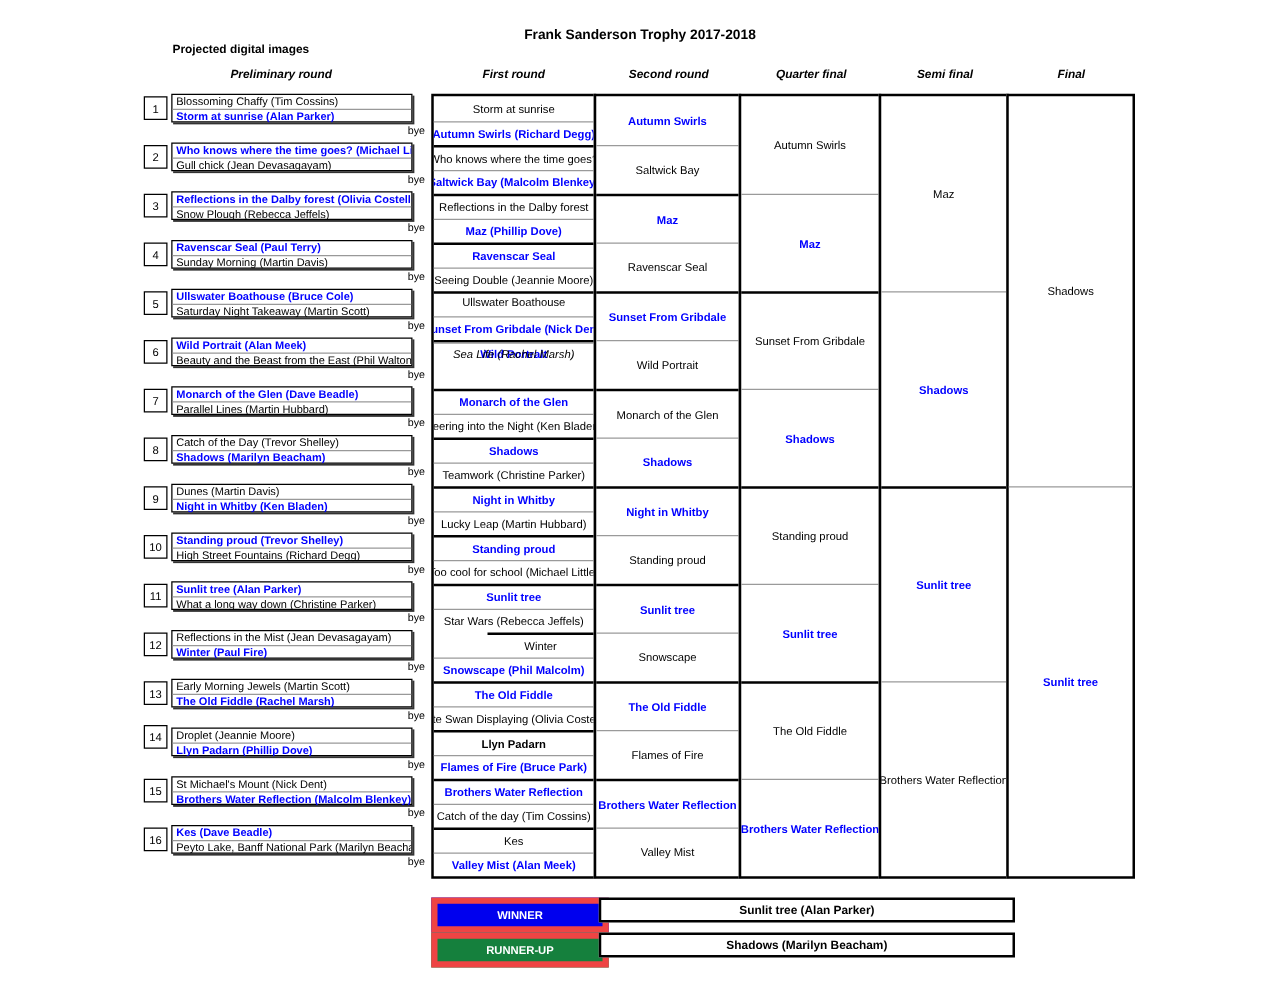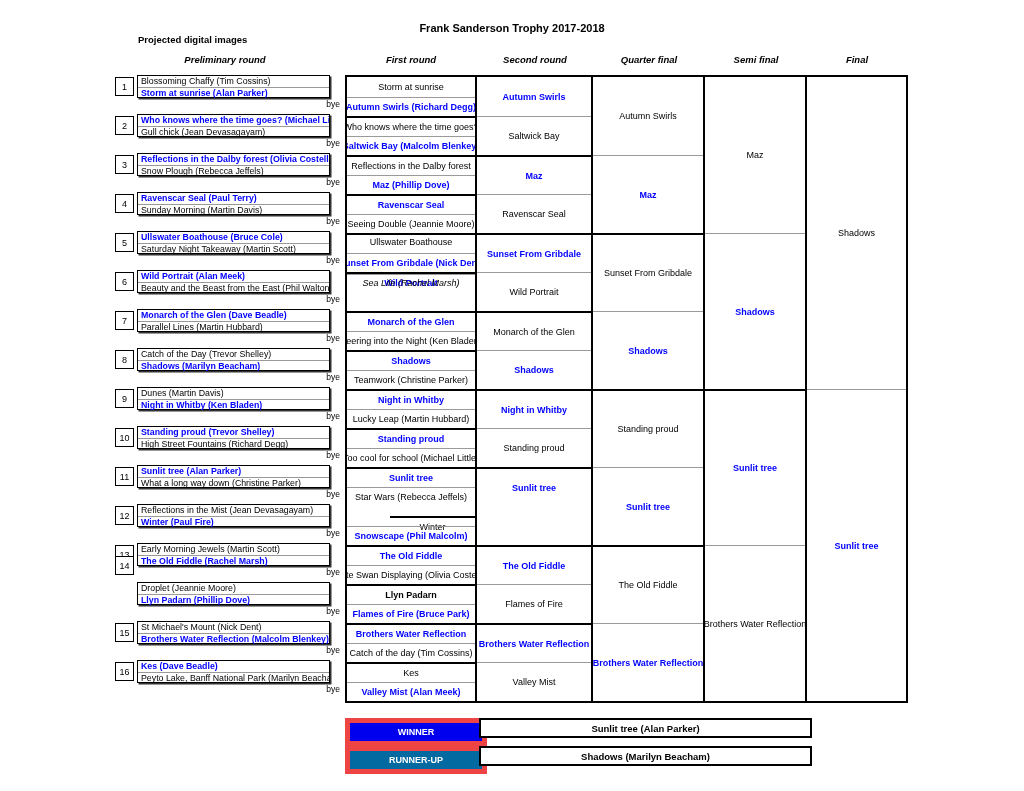--- a/index.html
+++ b/index.html
@@ -126,21 +126,21 @@
         <div class="prelim-entry">Reflections in the Mist (Jean Devasagayam)</div>
         <div class="prelim-entry win">Winter (Paul Fire)</div>
       </div>
       <div class="bye" style="top: 524px;">bye</div>
       <div class="num-box" style="top: 545px;">13</div>
       <div class="prelim-box" style="top: 543px;">
         <div class="prelim-entry">Early Morning Jewels (Martin Scott)</div>
         <div class="prelim-entry win">The Old Fiddle (Rachel Marsh)</div>
       </div>
       <div class="bye" style="top: 563px;">bye</div>
-      <div class="num-box" style="top: 556px;">14</div>
+      <div class="num-box" style="top: 580px;">14</div>
       <div class="prelim-box" style="top: 582px;">
         <div class="prelim-entry">Droplet (Jeannie Moore)</div>
         <div class="prelim-entry win">Llyn Padarn (Phillip Dove)</div>
       </div>
       <div class="bye" style="top: 602px;">bye</div>
       <div class="num-box" style="top: 623px;">15</div>
       <div class="prelim-box" style="top: 621px;">
         <div class="prelim-entry">St Michael's Mount (Nick Dent)</div>
         <div class="prelim-entry win">Brothers Water Reflection (Malcolm Blenkey)</div>
       </div>
@@ -167,21 +167,21 @@
         <div class="round-cell sep-heavy win" style="top: 234px; height: 19.5px;">Monarch of the Glen</div>
         <div class="round-cell sep-light" style="top: 253.5px; height: 19.5px;">Peering into the Night (Ken Bladen)</div>
         <div class="round-cell sep-heavy win" style="top: 273px; height: 19.5px;">Shadows</div>
         <div class="round-cell sep-light" style="top: 292.5px; height: 19.5px;">Teamwork (Christine Parker)</div>
         <div class="round-cell sep-heavy win" style="top: 312px; height: 19.5px;">Night in Whitby</div>
         <div class="round-cell sep-light" style="top: 331.5px; height: 19.5px;">Lucky Leap (Martin Hubbard)</div>
         <div class="round-cell sep-heavy win" style="top: 351px; height: 19.5px;">Standing proud</div>
         <div class="round-cell sep-light" style="top: 370.5px; height: 19.5px;">Too cool for school (Michael Little)</div>
         <div class="round-cell sep-heavy win" style="top: 390px; height: 19.5px;">Sunlit tree</div>
         <div class="round-cell sep-light" style="top: 409.5px; height: 19.5px;">Star Wars (Rebecca Jeffels)</div>
-        <div class="round-cell sep-heavy" style="top: 439px; height: 19.5px; margin-left: 43px;">Winter</div>
+        <div class="round-cell sep-heavy" style="top: 429px; height: 19.5px; margin-left: 43px;">Winter</div>
         <div class="round-cell sep-light win" style="top: 448.5px; height: 19.5px;">Snowscape (Phil Malcolm)</div>
         <div class="round-cell sep-heavy win" style="top: 468px; height: 19.5px;">The Old Fiddle</div>
         <div class="round-cell sep-light" style="top: 487.5px; height: 19.5px;">Mute Swan Displaying (Olivia Costello)</div>
         <div class="round-cell sep-heavy" style="top: 507px; height: 19.5px; font-weight: bold;">Llyn Padarn</div>
         <div class="round-cell sep-light win" style="top: 526.5px; height: 19.5px;">Flames of Fire (Bruce Park)</div>
         <div class="round-cell sep-heavy win" style="top: 546px; height: 19.5px;">Brothers Water Reflection</div>
         <div class="round-cell sep-light" style="top: 565.5px; height: 19.5px;">Catch of the day (Tim Cossins)</div>
         <div class="round-cell sep-heavy" style="top: 585px; height: 19.5px;">Kes</div>
         <div class="round-cell sep-light win" style="top: 604.5px; height: 19.5px;">Valley Mist (Alan Meek)</div>
       </div>
@@ -190,20 +190,21 @@
         <div class="round-cell sep-light" style="top: 39px; height: 39px;">Saltwick Bay</div>
         <div class="round-cell sep-heavy win" style="top: 78px; height: 39px;">Maz</div>
         <div class="round-cell sep-light" style="top: 117px; height: 39px;">Ravenscar Seal</div>
         <div class="round-cell sep-heavy win" style="top: 156px; height: 39px;">Sunset From Gribdale</div>
         <div class="round-cell sep-light" style="top: 195px; height: 39px;">Wild Portrait</div>
         <div class="round-cell sep-heavy" style="top: 234px; height: 39px;">Monarch of the Glen</div>
         <div class="round-cell sep-light win" style="top: 273px; height: 39px;">Shadows</div>
         <div class="round-cell sep-heavy win" style="top: 312px; height: 39px;">Night in Whitby</div>
         <div class="round-cell sep-light" style="top: 351px; height: 39px;">Standing proud</div>
         <div class="round-cell sep-heavy win" style="top: 390px; height: 39px;">Sunlit tree</div>
+        <div class="round-cell sep-light" style="top: 429px; height: 39px;">Snowscape</div>
         <div class="round-cell sep-heavy win" style="top: 468px; height: 39px;">The Old Fiddle</div>
         <div class="round-cell sep-light" style="top: 507px; height: 39px;">Flames of Fire</div>
         <div class="round-cell sep-heavy win" style="top: 546px; height: 39px;">Brothers Water Reflection</div>
         <div class="round-cell sep-light" style="top: 585px; height: 39px;">Valley Mist</div>
       </div>
       <div class="round-col" style="left: 591px; width: 114px;">
         <div class="round-cell" style="top: 0px; height: 78px;">Autumn Swirls</div>
         <div class="round-cell sep-light win" style="top: 78px; height: 78px;">Maz</div>
         <div class="round-cell sep-heavy" style="top: 156px; height: 78px;">Sunset From Gribdale</div>
         <div class="round-cell sep-light win" style="top: 234px; height: 78px;">Shadows</div>
@@ -219,15 +220,15 @@
         <div class="round-cell sep-light" style="top: 468px; height: 156px;">Brothers Water Reflection</div>
       </div>
       <div class="round-col" style="left: 805px; width: 103px;">
         <div class="round-cell" style="top: 0px; height: 312px;">Shadows</div>
         <div class="round-cell sep-light win" style="top: 312px; height: 312px;">Sunlit tree</div>
       </div>
     </div>
 
   <div class="banner-label winner-label" id="winner-label" style="background: rgb(0, 0, 238);">WINNER</div>
   <div class="banner-value" style="top:718px">Sunlit tree (Alan Parker)</div>
-  <div class="banner-label runner-label" id="runner-label" style="background: #0369a1;">RUNNER-UP</div>
+  <div class="banner-label runner-label" id="runner-label" style="background: #15803d;">RUNNER-UP</div>
   <div class="banner-value" style="top:746px">Shadows (Marilyn Beacham)</div>
 </div>
 
 </body></html>

